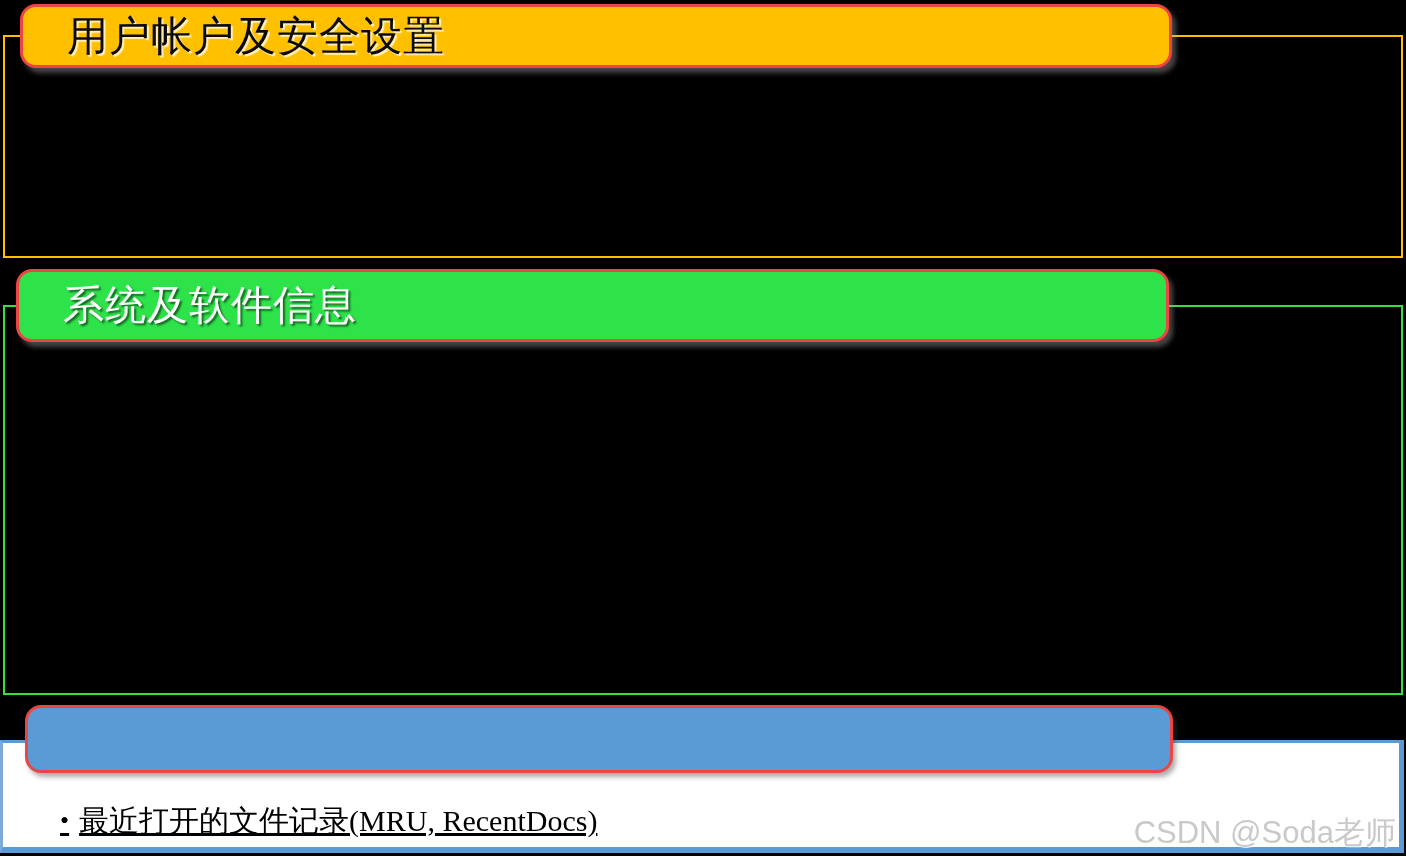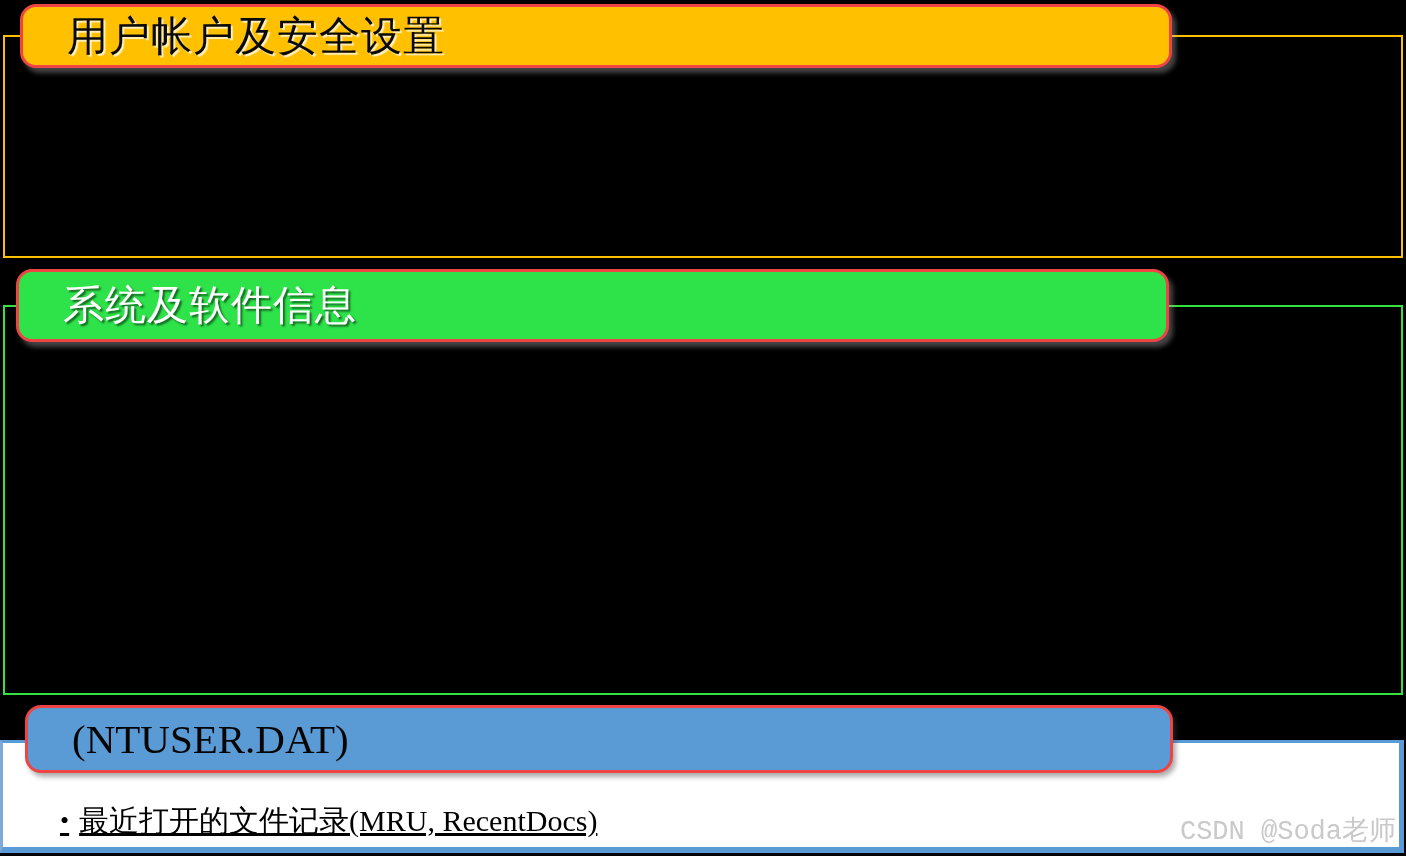--- a/index.html
+++ b/index.html
@@ -89,22 +89,22 @@
   .bullet-line .marker {
     font-size: 26px;
     margin-right: 10px;
     vertical-align: 2px;
   }
   
   .watermark {
     position: absolute;
     right: 10px; top: 812px;
     z-index: 3;
-    font-family: Liberation Mono, monospace;
-    font-size: 27px;
+    font-family: Liberation Sans, sans-serif;
+    font-size: 31px;
     color: #C9C9C9;
     text-shadow: 1px 1px 1px rgba(255,255,255,0.9);
     white-space: nowrap;
   }
 </style>
 </head>
 <body>
 
 <div class="slide">
 
@@ -118,21 +118,20 @@
   <section>
     <div class="box box-sys"></div>
     <div class="bar bar-sys">
       <span class="zh">系统及软件信息</span>
     </div>
   </section>
 
   <section>
     <div class="box box-ntuser"></div>
     <div class="bar bar-ntuser">
-        <span class="en">(NTUSER.DAT)</span>
     </div>
     <div class="bullet-line">
       <span class="marker">•</span><span class="bullet-text">最近打开的文件记录(MRU, RecentDocs)</span>
     </div>
   </section>
 
   <div class="watermark">CSDN @Soda老师</div>
 
 </div>
 

